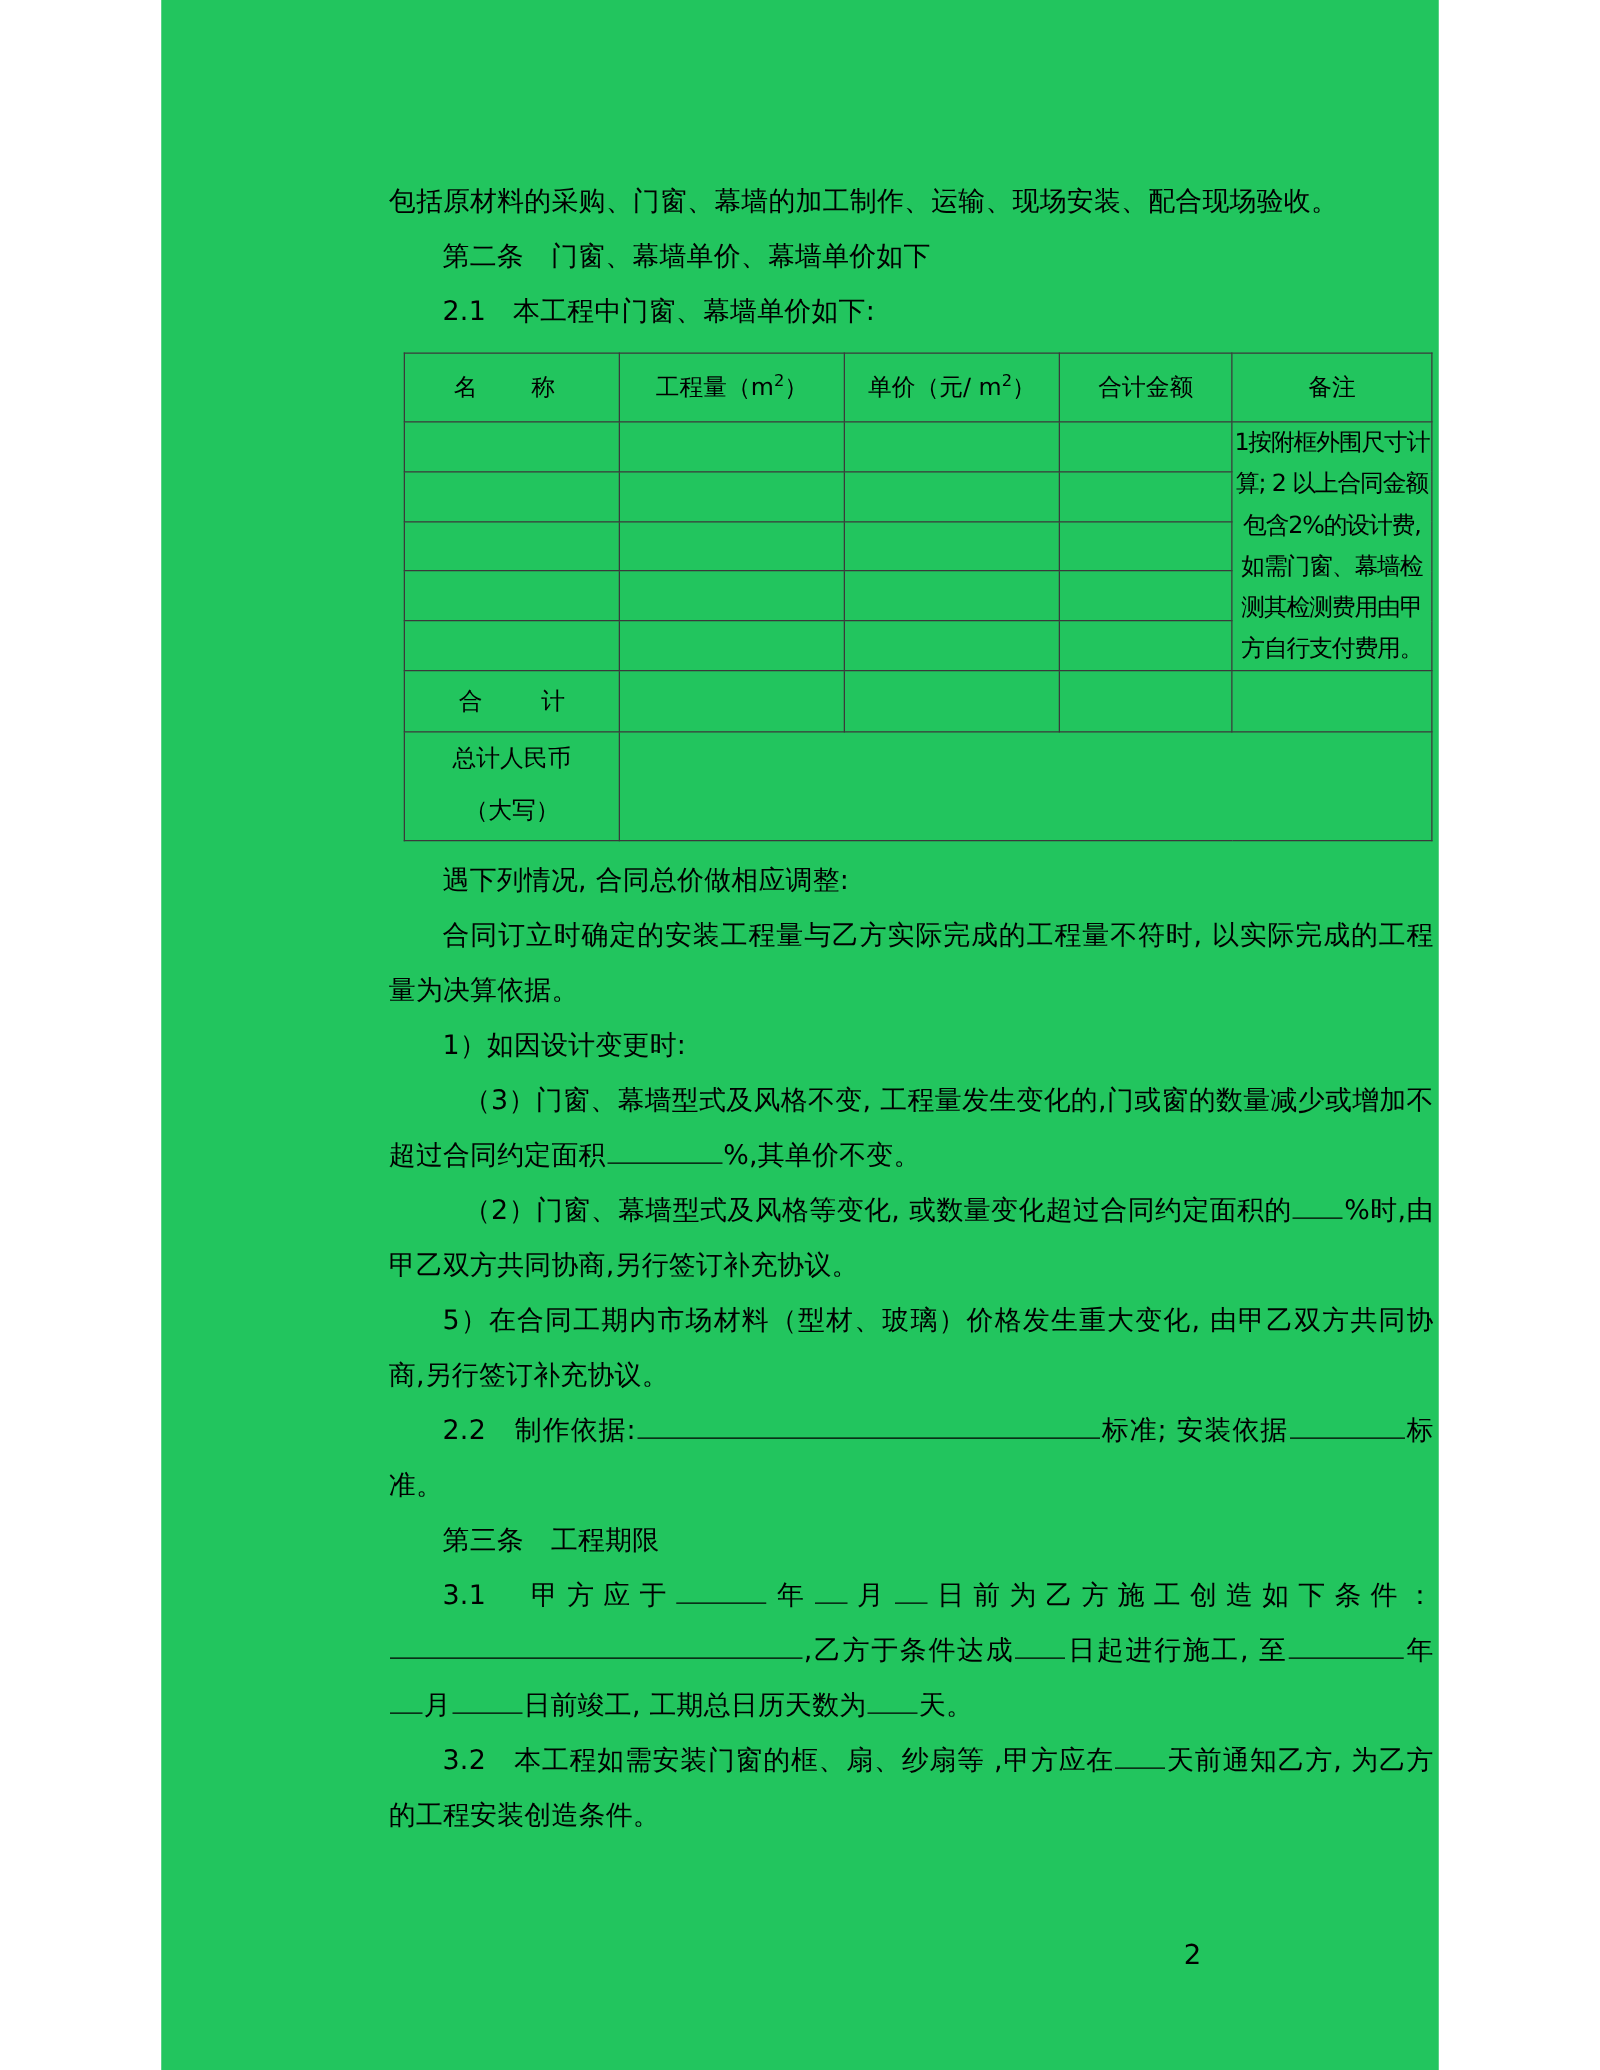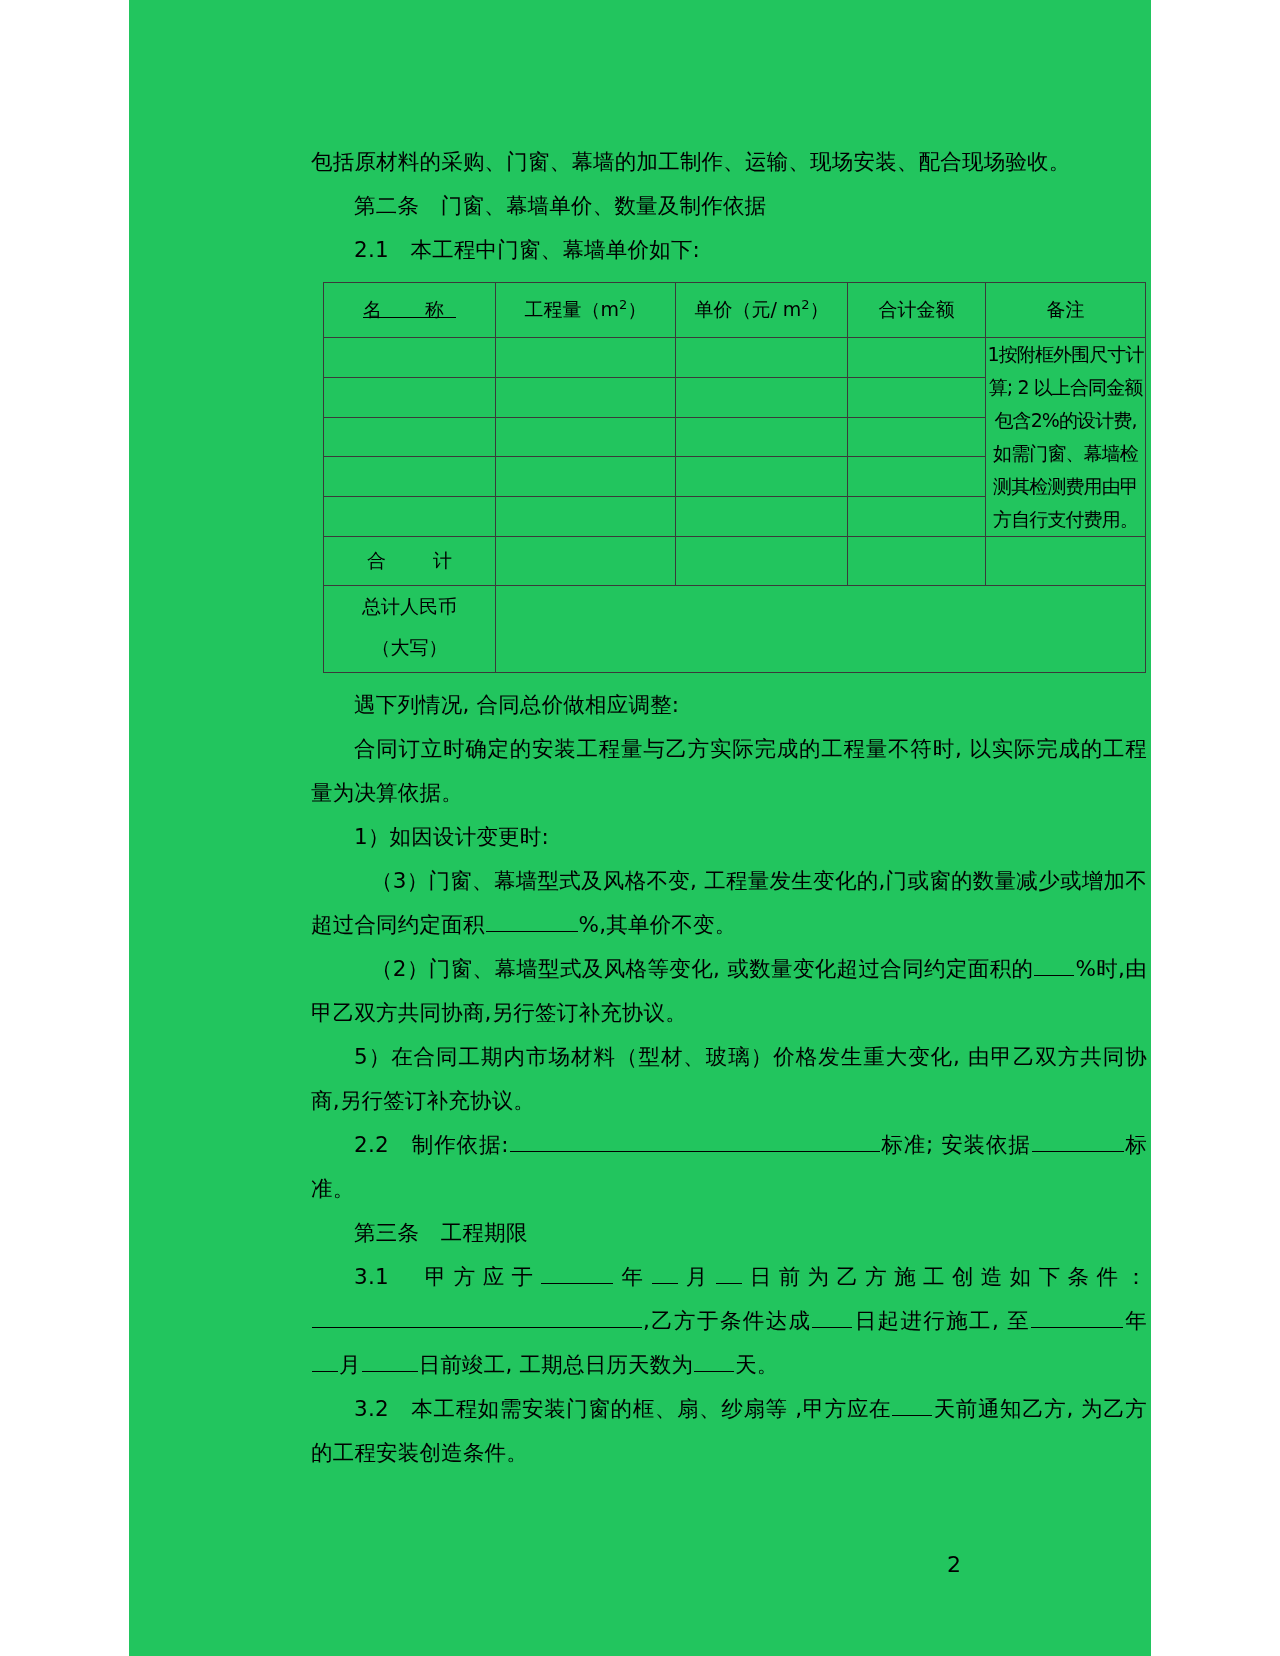--- a/index.html
+++ b/index.html
@@ -77,21 +77,21 @@
   }
   table.spec th {
     height: 54px;
   }
   .col-name   { width: 172px; }
   .col-qty    { width: 180px; }
   .col-price  { width: 172px; }
   .col-amount { width: 138px; }
   .col-note   { width: 160px; }
 
-  .hdr-name { letter-spacing: 12px; text-indent: 12px; text-decoration: underline; }
+  .hdr-name { letter-spacing: 12px; text-indent: 12px; }
   .sup { font-size: 13px; vertical-align: super; }
 
   .row-empty td { height: 38.5px; }
 
   .note-cell {
     vertical-align: top;
     text-align: left;
     padding: 12px 8px 6px 10px;
     font-size: 15px;
     line-height: 33px;
@@ -122,21 +122,21 @@
   }
 </style>
 </head>
 <body>
 
 <div class="page">
   <div class="content">
 
     <p class="para">包括原材料的采购、门窗、幕墙的加工制作、运输、现场安装、配合现场验收。</p>
 
-    <p class="para indent2">第二条　门窗、幕墙单价、数量及制作依据</p>
+    <p class="para indent2">第二条　门窗、幕墙单价、幕墙单价如下</p>
 
     <p class="para indent2">2.1　本工程中门窗、幕墙单价如下:</p>
 
     <div class="tbl-wrap">
       <table class="spec">
         <colgroup>
           <col class="col-name">
             <col class="col-qty">
             <col class="col-price">
             <col class="col-amount">

